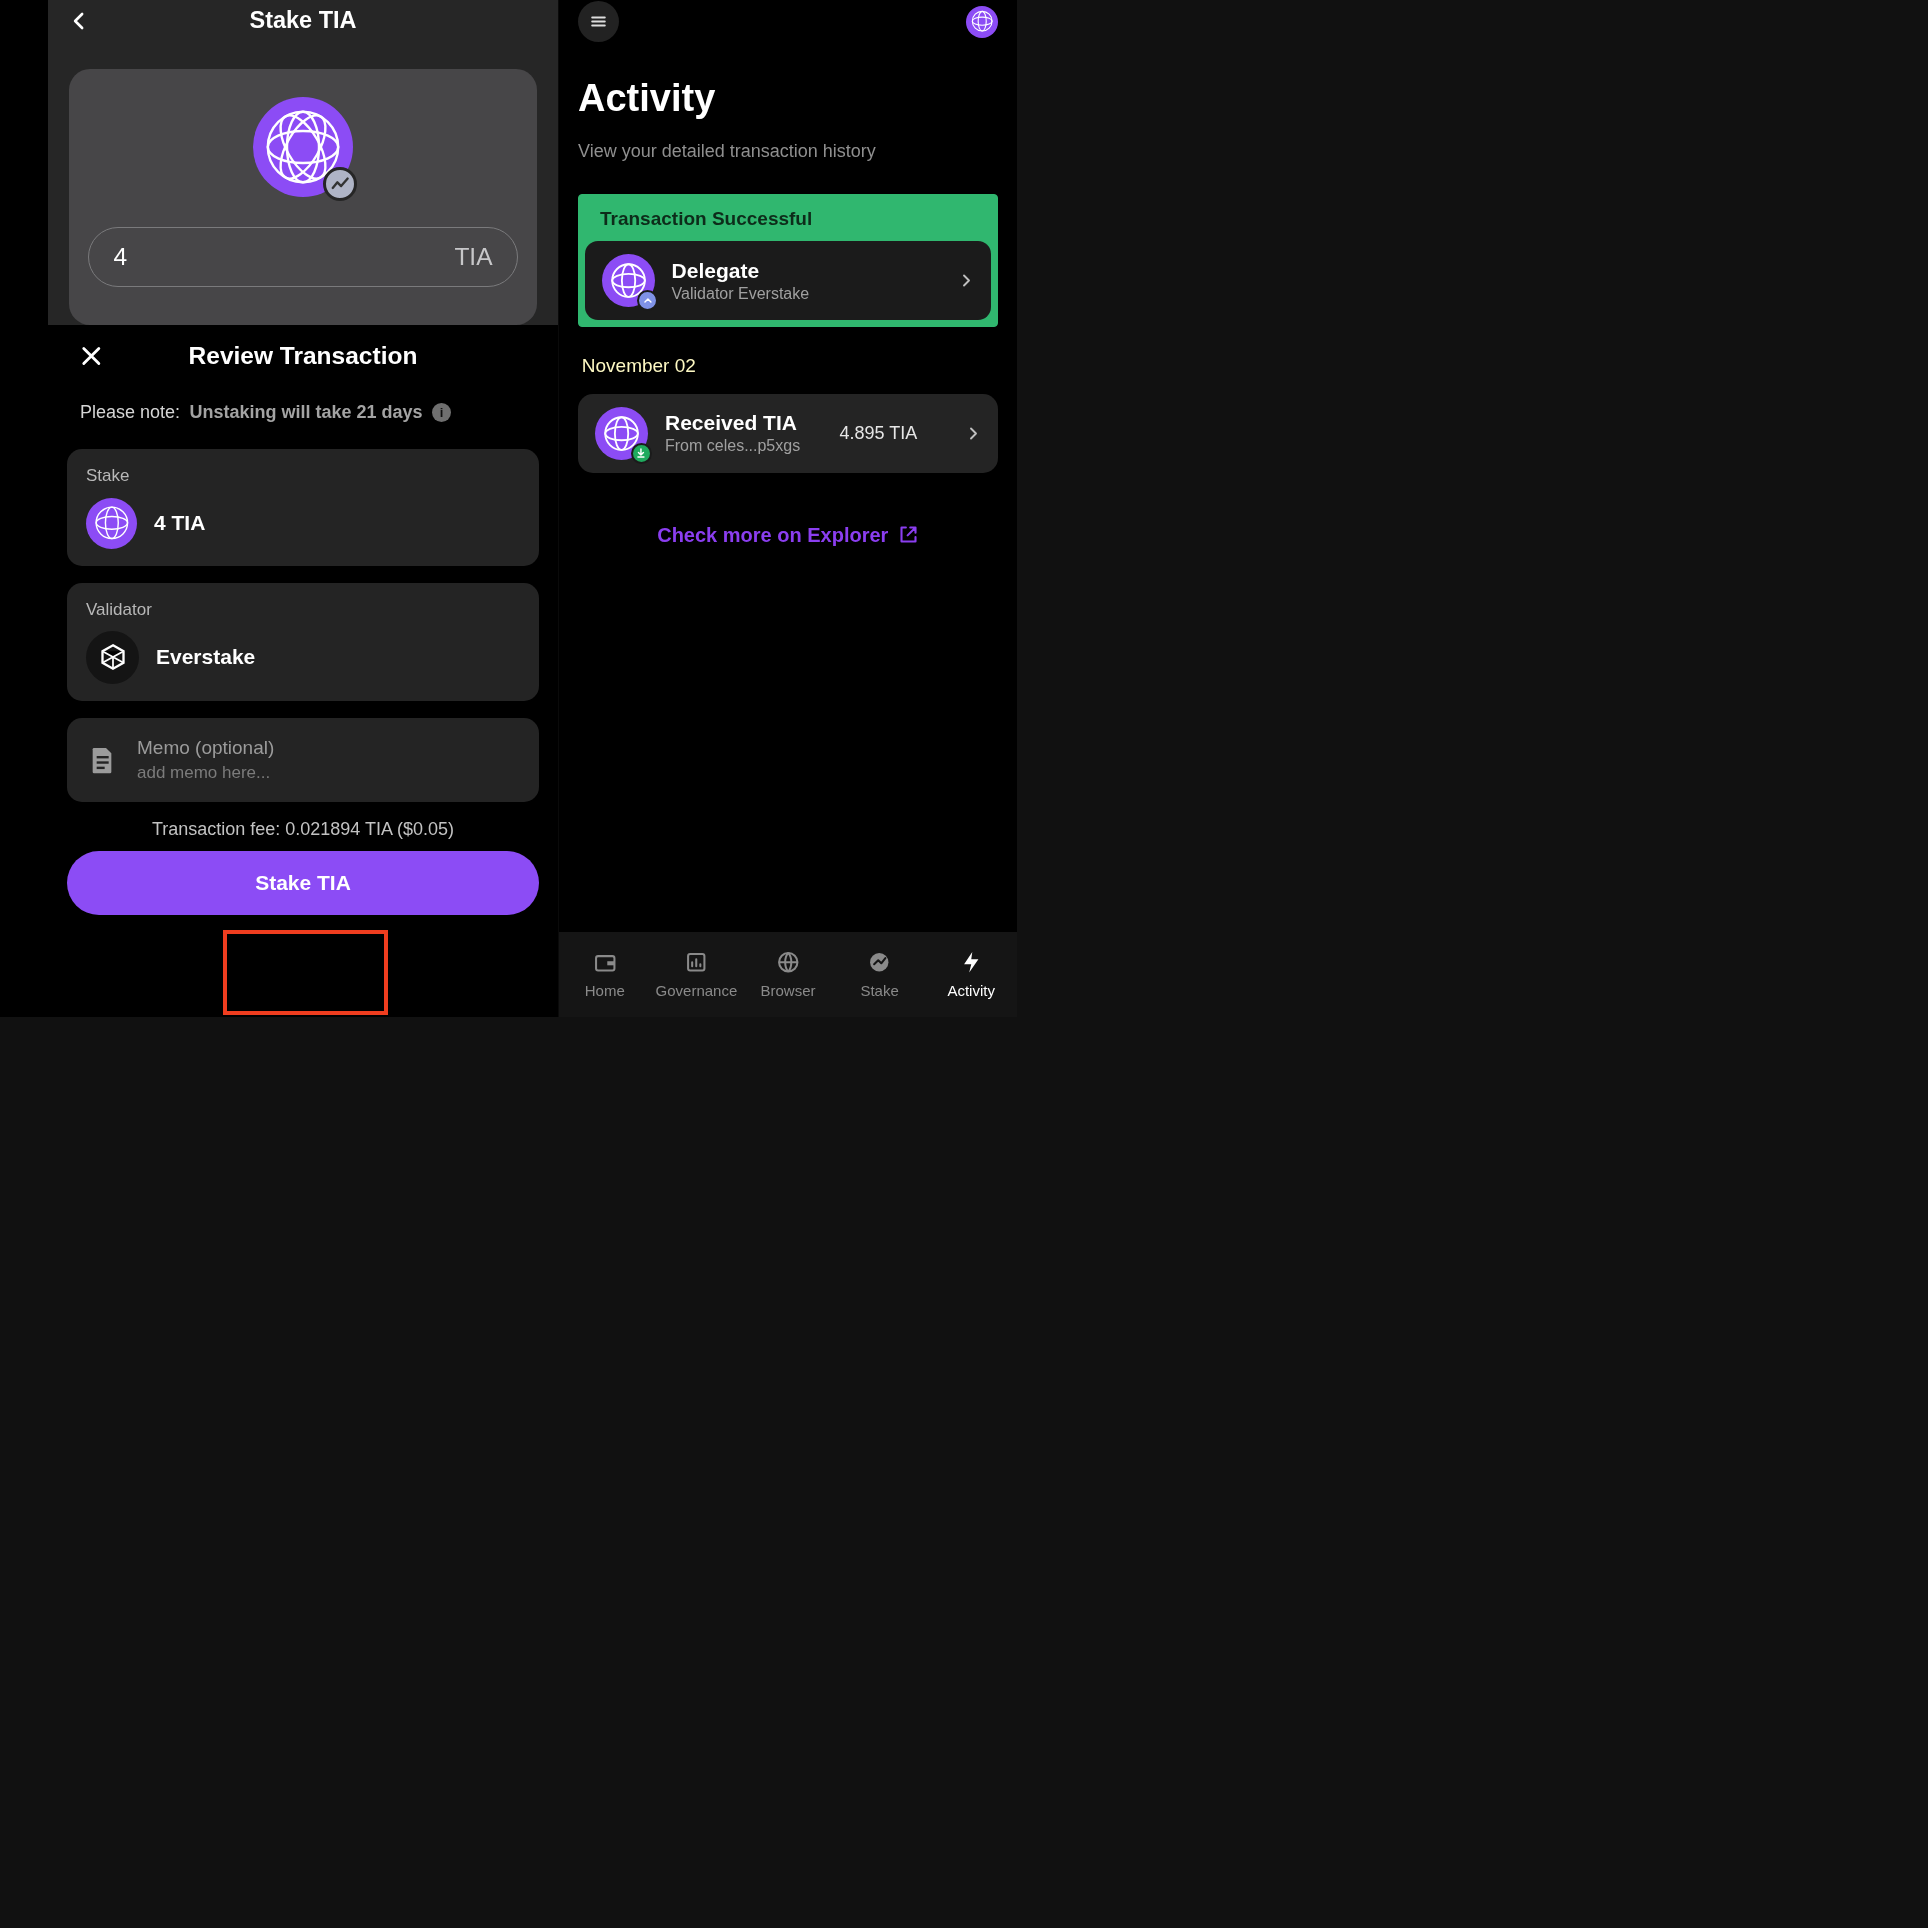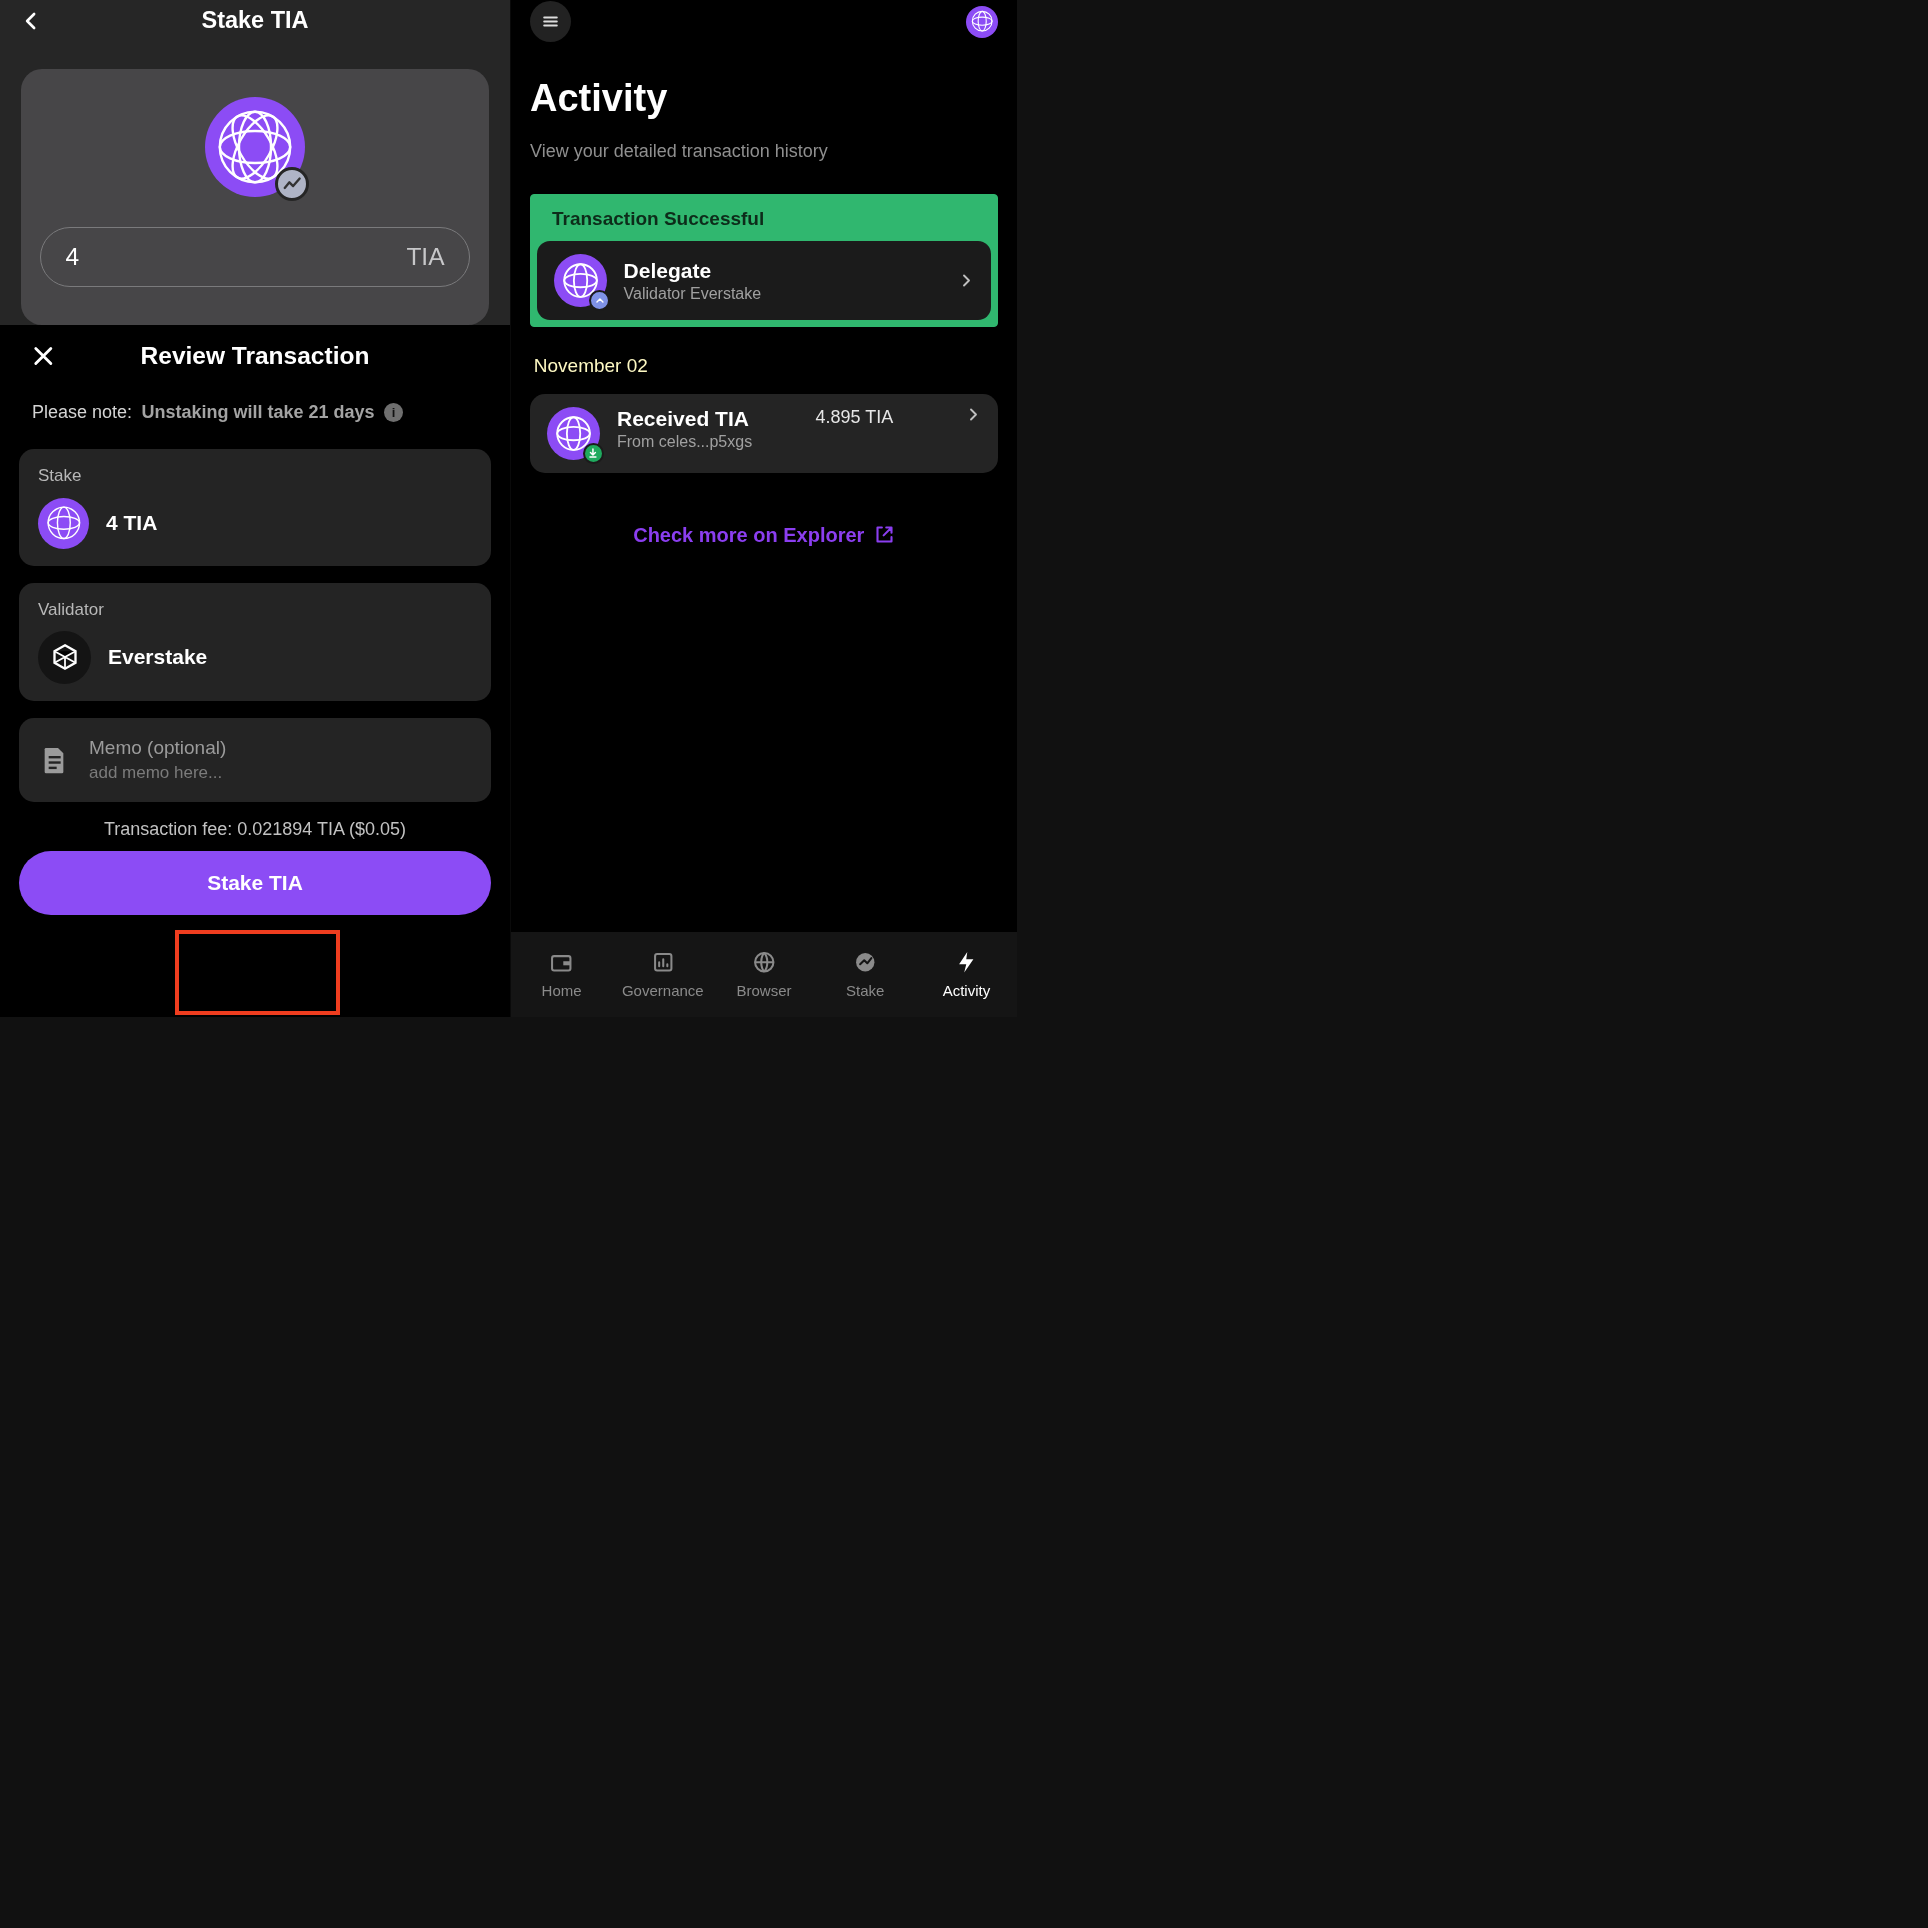--- a/index.html
+++ b/index.html
@@ -11,21 +11,21 @@
     --bg-dark2:#242424;
     --bg-dark3:#2b2b2b;
     --bg-grey:#474648;
     --text-white:#ffffff;
     --text-grey:#a8a8a8;
     --text-darkgrey:#7b7b7b;
     --red-highlight:#ef3d1f;
   }
   *{box-sizing:border-box;font-family:Arial, Helvetica, sans-serif;}
   body{margin:0;background:#111;}
-  .canvas{width:1017px;height:1017px;display:flex;background:var(--bg-black);}
+  .canvas{width:1017px;height:1017px;display:flex;background:var(--bg-black);padding-left:48px;}
   .pane{height:100%;position:relative;overflow:hidden;}
   .pane-left{width:511px;border-right:0.9px solid #0a0a0a;}
   .pane-right{flex:1;}
 
   
   .lp-top{height:325px;background:#262626;display:flex;flex-direction:column;}
   .lp-header{height:45px;display:flex;align-items:center;justify-content:center;position:relative;margin-top:0;}
   .lp-back{position:absolute;left:21px;top:50%;transform:translateY(-50%);color:#fff;cursor:pointer;}
   .lp-back svg{width:21px;height:21px;}
   .lp-title{color:#fff;font-size:23.5px;font-weight:700;}
@@ -87,21 +87,21 @@
   .orb-sm svg{width:70%;height:70%;}
   .orb-sm .bdg{position:absolute;right:-3.8px;bottom:-3.8px;width:21px;height:21px;border-radius:50%;display:flex;align-items:center;justify-content:center;border:2.8px solid #1b1b1b;}
   .bdg-blue{background:#7f92e6;}
   .bdg-green{background:#1faa5e;}
   .act-title{color:#fff;font-size:21px;font-weight:700;}
   .act-sub{color:#a0a0a0;font-size:16px;margin-top:1.9px;}
   .chev{color:#bfbfbf;margin-left:auto;}
   .chev svg{width:15px;height:15px;}
 
   .date-head{color:#fef9c3;font-size:19px;margin-top:28px;padding-left:3.8px;}
-  .act-row{margin-top:17px;background:var(--bg-dark2);border-radius:15px;padding:13px 17px;display:flex;gap:17px;}
+  .act-row{margin-top:17px;background:var(--bg-dark2);border-radius:15px;padding:13px 17px;display:flex;align-items:center;gap:17px;}
   .amt{color:#e6e6e6;font-size:18px;margin-left:auto;margin-right:9.4px;}
 
   .explorer-link{margin-top:51px;text-align:center;color:#8b3ef0;font-size:20px;font-weight:600;display:flex;align-items:flex-start;justify-content:center;gap:9.4px;cursor:pointer;}
   .explorer-link svg{width:21px;height:21px;}
 
   .bottom-nav{position:absolute;left:0;right:0;bottom:0;height:85px;background:#151515;display:flex;}
   .nav-item{flex:1;display:flex;flex-direction:column;align-items:center;justify-content:center;gap:7.5px;color:#8a8a8a;font-size:15px;cursor:pointer;}
   .nav-item.active{color:#fff;}
   .nav-item svg{width:24.5px;height:24.5px;}
 

